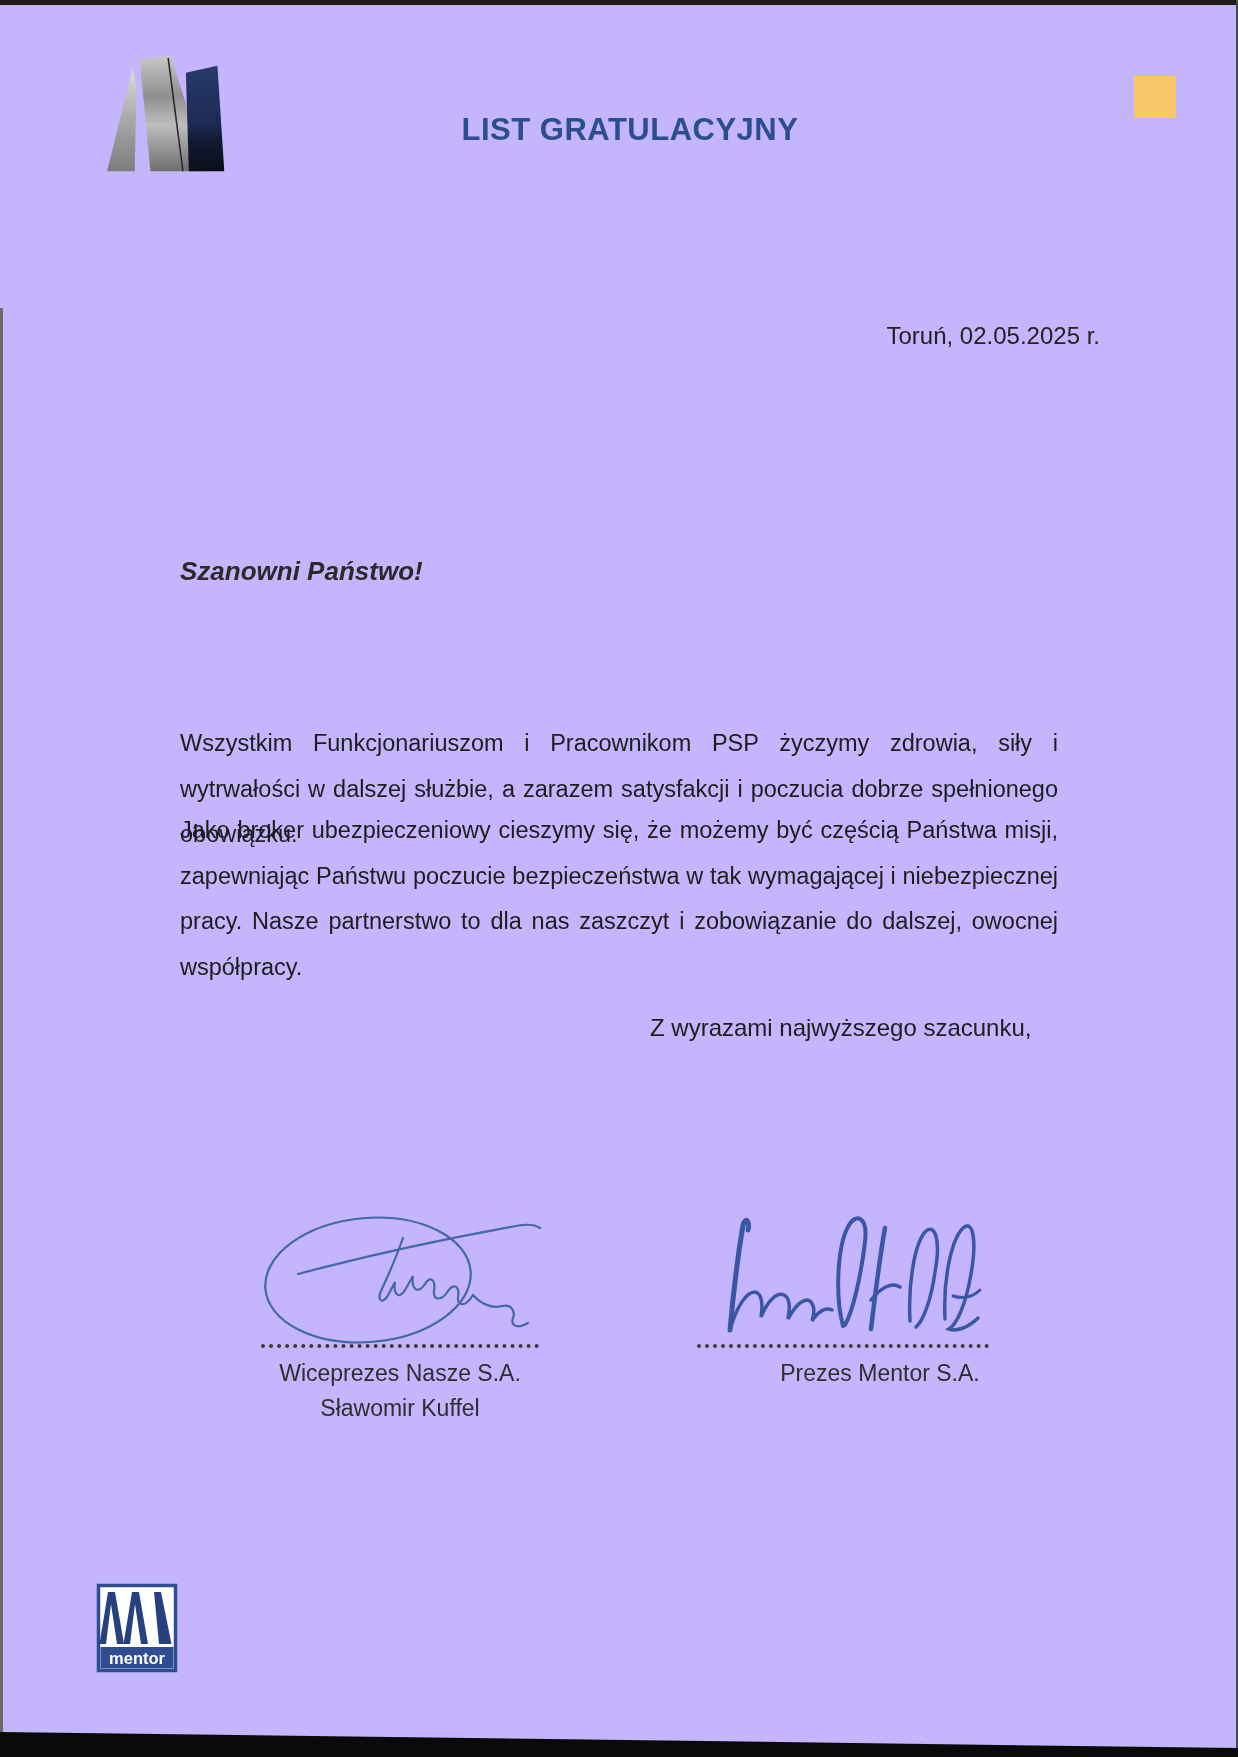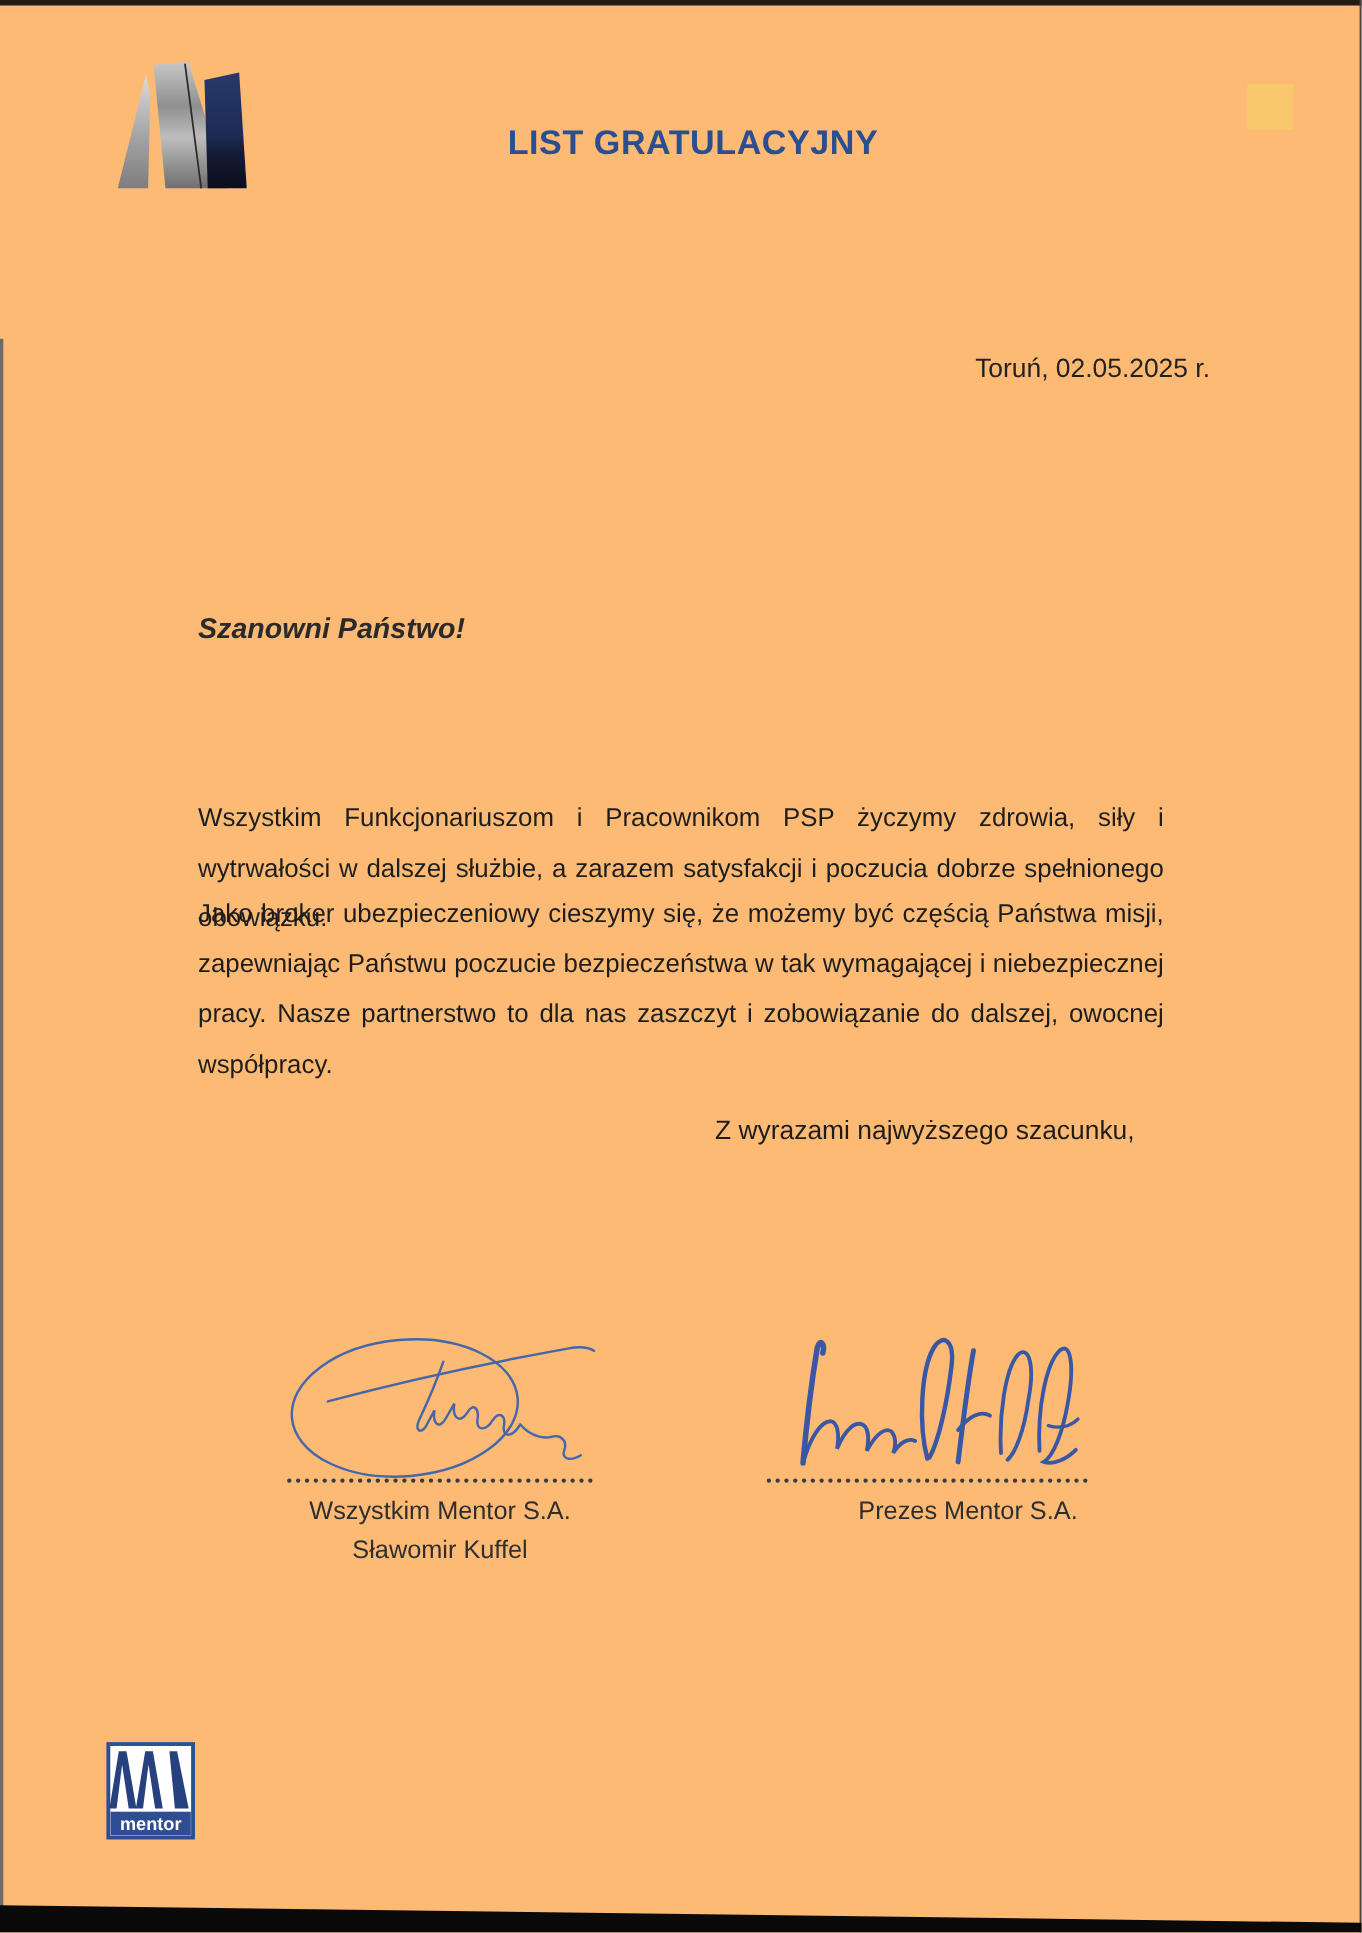--- a/index.html
+++ b/index.html
@@ -1,19 +1,19 @@
 <!DOCTYPE html>
 <html><head>
 <meta charset="utf-8">
 <style>
   html,body{margin:0;padding:0;background:#e8e8e8;}
   .page{
     position:relative;
     width:1238px;height:1757px;
-    background:#fdba74;
+    background:#c4b5fd;
     overflow:hidden;
     font-family:"Liberation Sans", sans-serif;
     color:#1c1c1c;
   }
   
   .scan-top{position:absolute;left:0;top:0;width:1238px;height:5px;background:#231c16;}
   .scan-right{position:absolute;right:0;top:0;width:2px;height:1757px;background:#474747;}
   .scan-left{position:absolute;left:0;top:308px;width:3px;height:1425px;background:#6b6b6b;}
   .scan-bottom{position:absolute;left:0;top:1727px;width:1238px;height:30px;}
   
@@ -123,21 +123,21 @@
       <path d="M 205,121 C 203,86 209,45 220,32 C 230,22 236,40 230,72 C 226,101 218,121 211,127" stroke-width="3.5"></path>
       <path d="M 240,119 C 238,80 246,40 258,28 C 268,19 272,40 266,74 C 261,104 252,124 244,129 C 252,132 264,127 273,118" stroke-width="3.5"></path>
       <path d="M 248,96 C 258,99 268,97 275,90" stroke-width="3"></path>
     </g>
   </svg>
 
   <div class="dotline dot-left"></div>
   <div class="dotline dot-right"></div>
 
   <div class="sig-caption cap-left">
-    <div>Wszystkim Mentor S.A.</div>
+    <div>Wiceprezes Nasze S.A.</div>
     <div>Sławomir Kuffel</div>
   </div>
   <div class="sig-caption cap-right">
     <div>Prezes Mentor S.A.</div>
   </div>
 
   <svg class="bottom-logo" viewBox="0 0 82 90">
     <rect x="2.5" y="2.5" width="77" height="85" fill="#ffffff" stroke="#2f4d92" stroke-width="3.5"></rect>
     <g fill="#27417f">
       <path d="M12,9 L19,9 L28,61 L21,61 L15,21 L10,61 L3.5,61 Z"></path>

